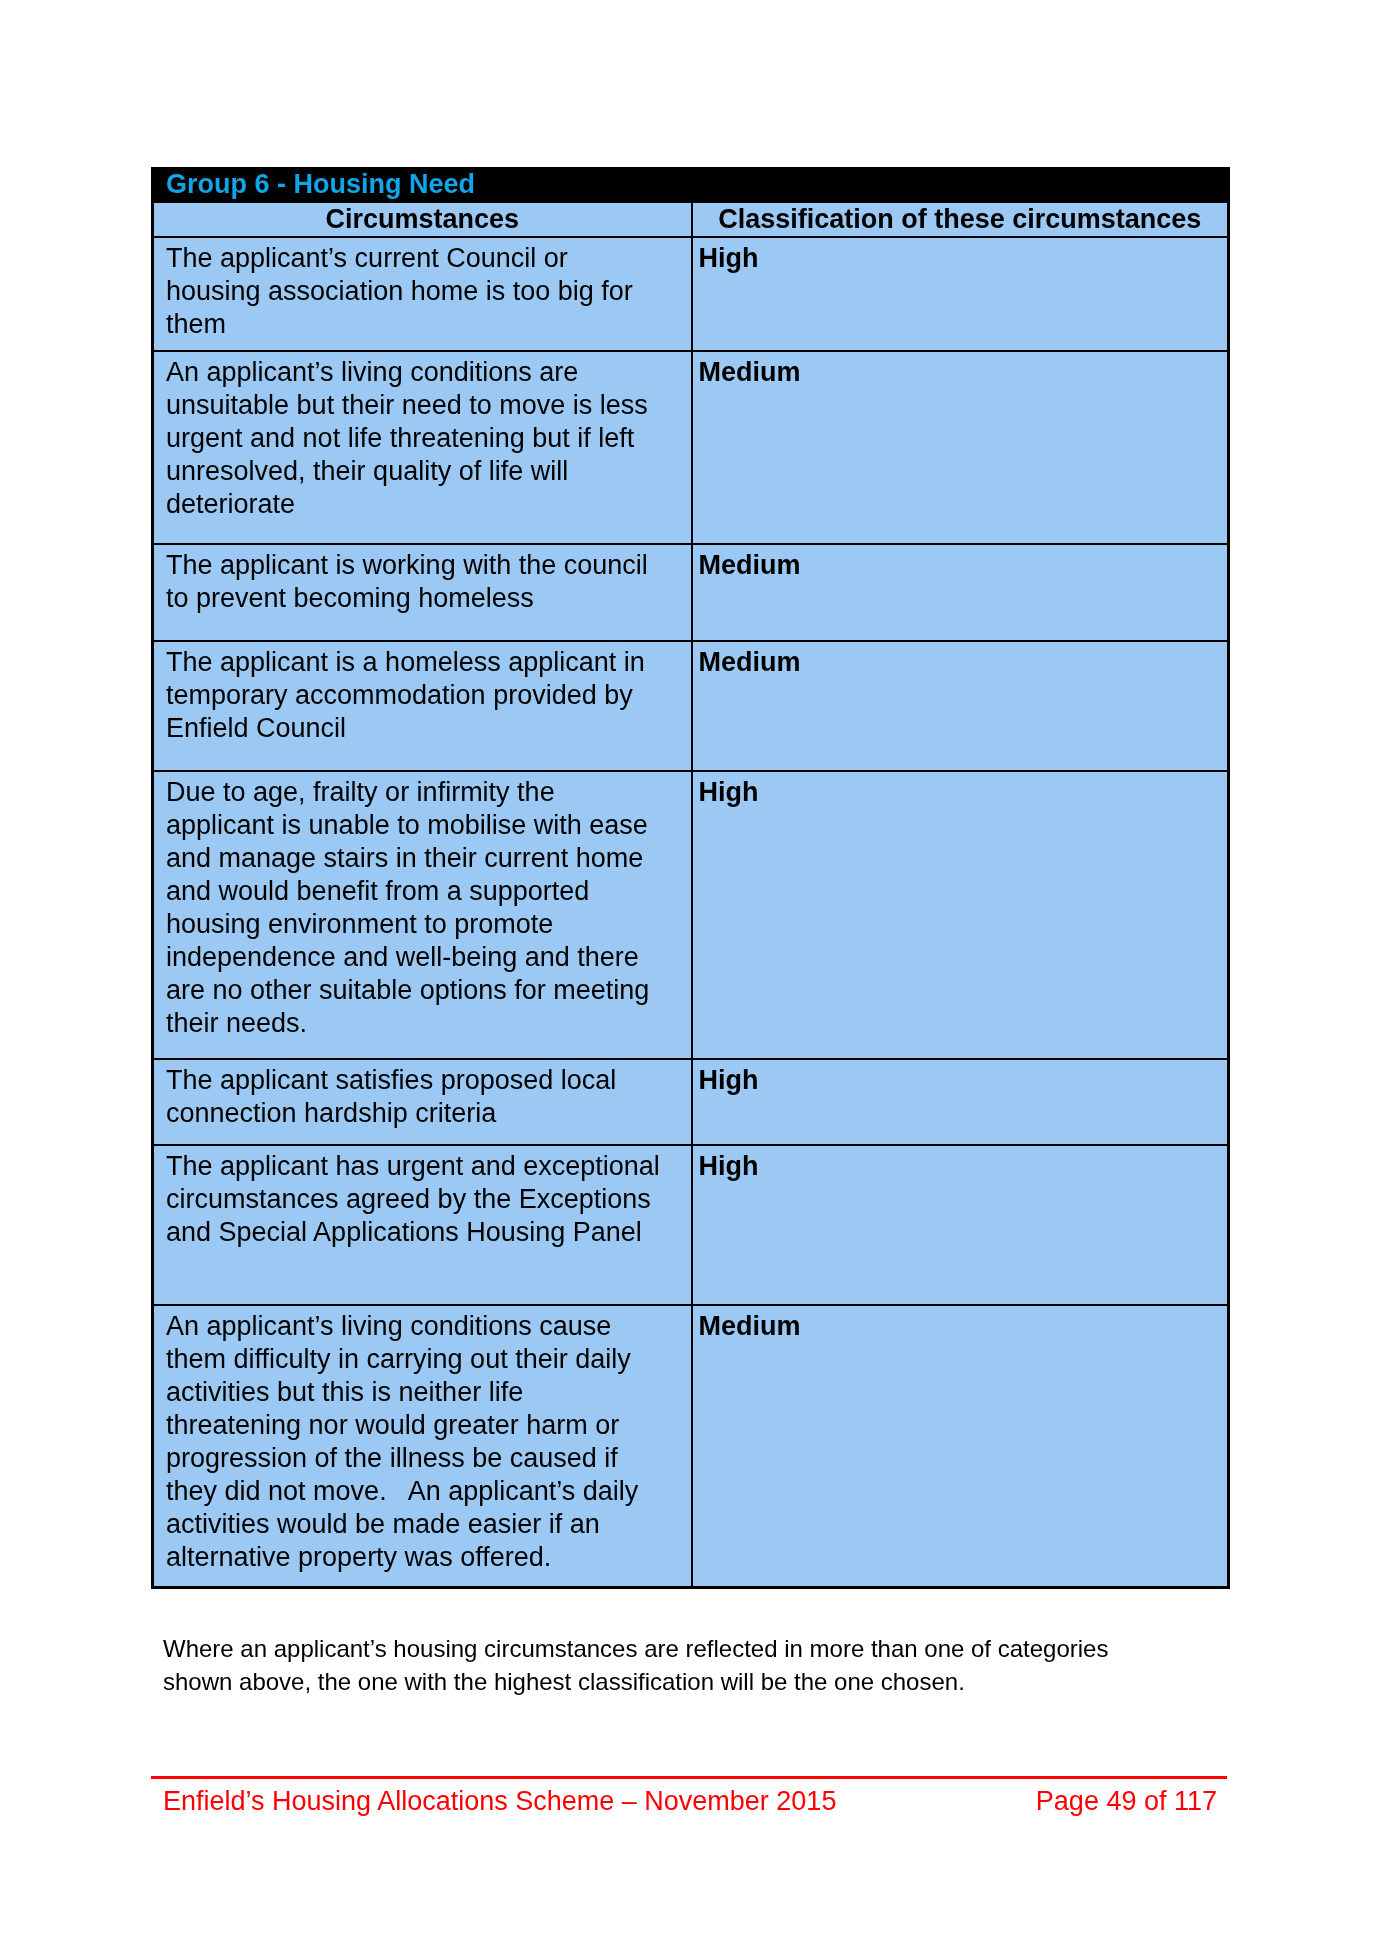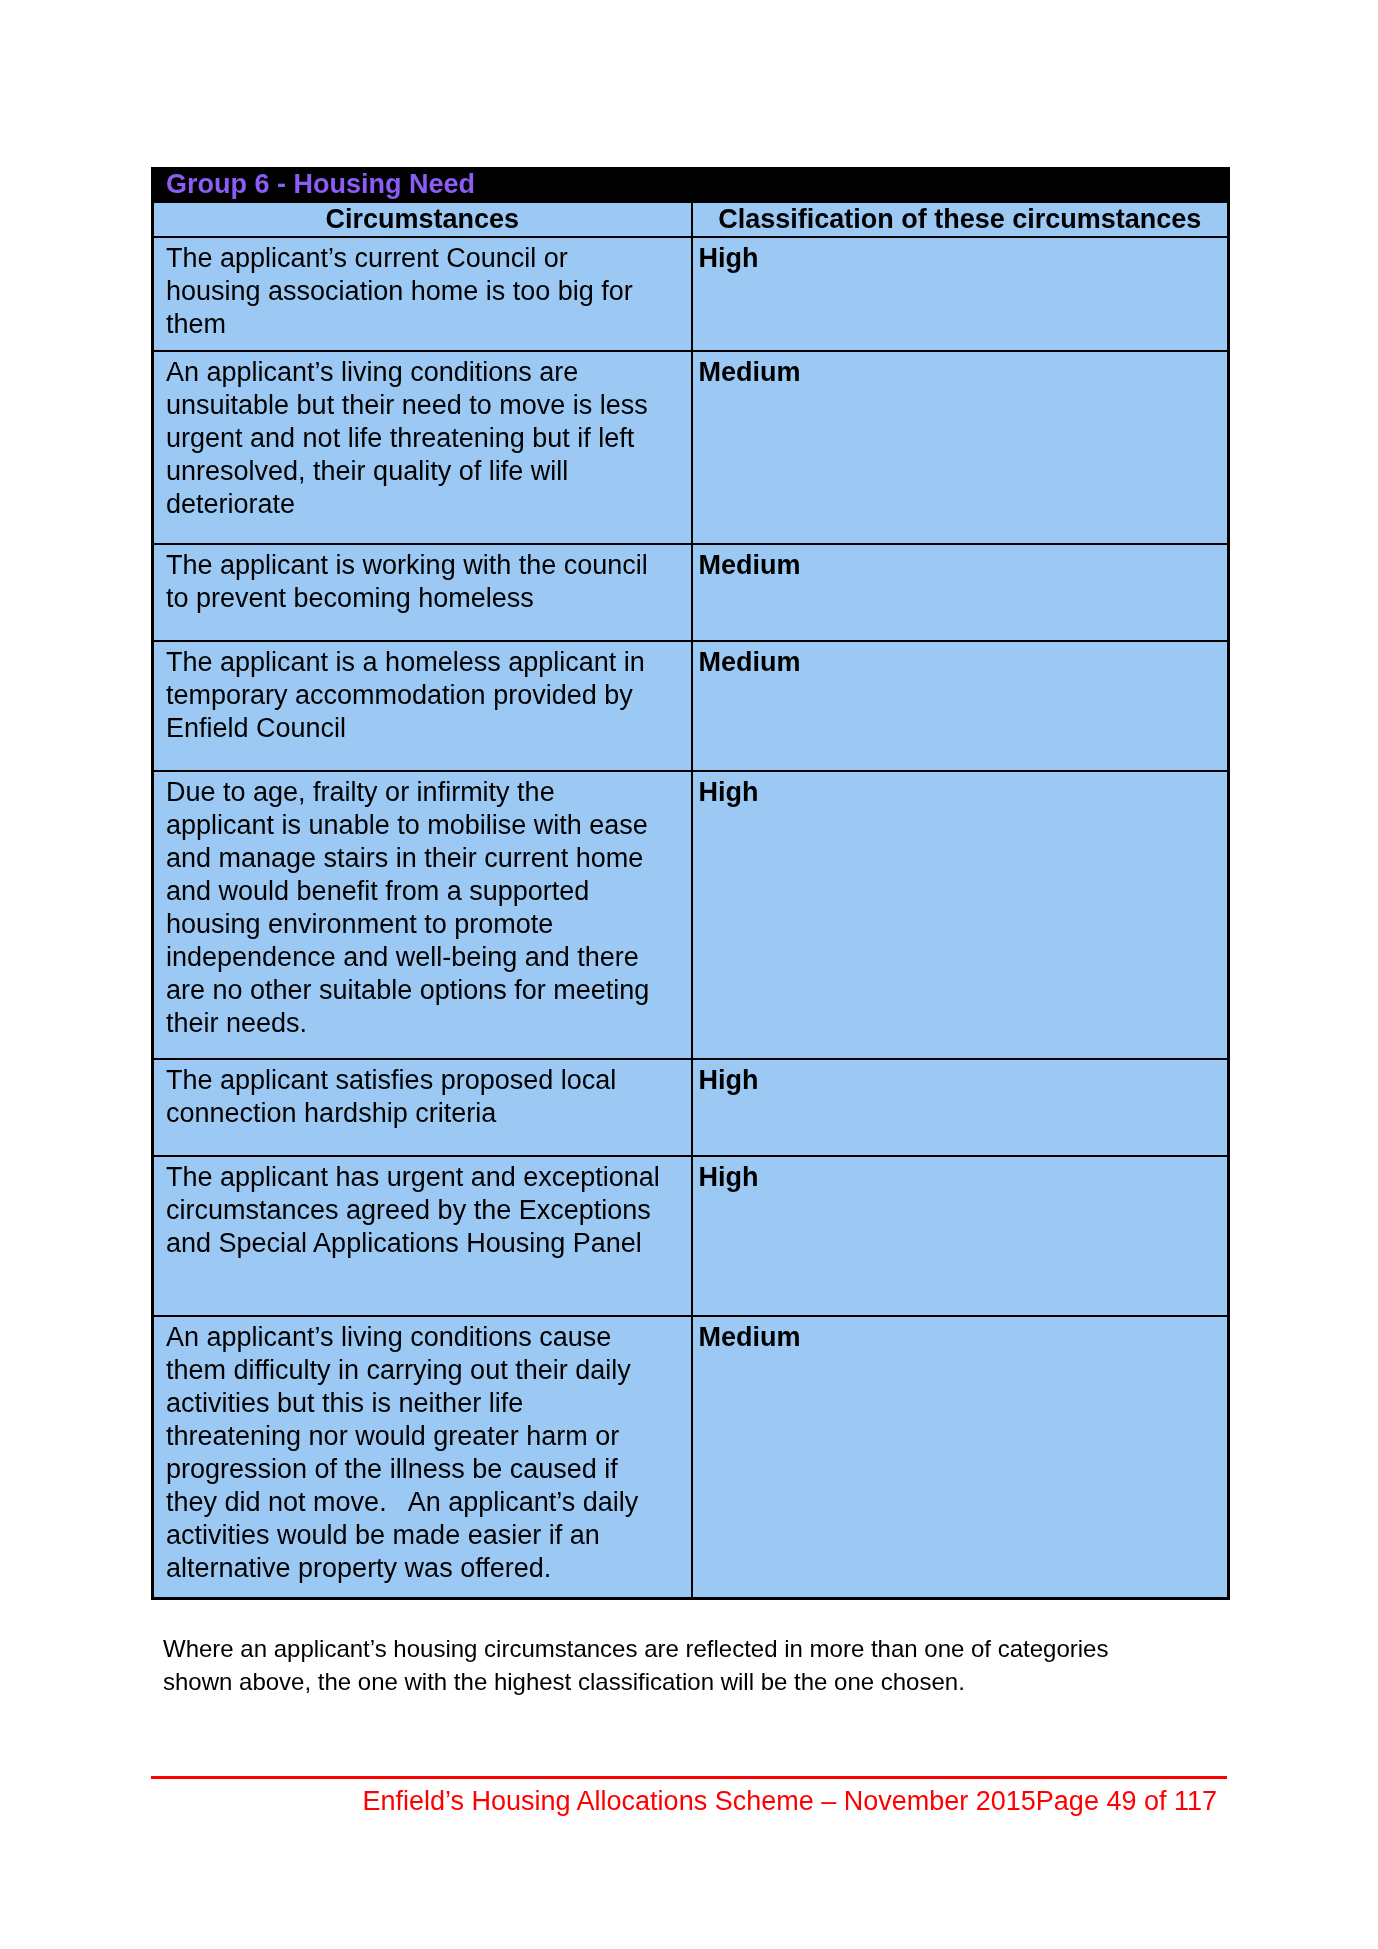--- a/index.html
+++ b/index.html
@@ -32,21 +32,21 @@
   col.c1 { width: 539px; }
   col.c2 { width: 537px; }
   th, td {
     border: 2px solid #000000;
     font-size: 27px;
     line-height: 33px;
     vertical-align: top;
   }
   tr.title-row th {
     background: #000000;
-    color: #8b5cf6;
+    color: #0ea5e9;
     font-weight: bold;
     text-align: left;
     height: 31px;
     line-height: 29px;
     padding: 0 12px 2px 12px;
   }
   tr.head-row th {
     background: #9CC9F3;
     font-weight: bold;
     text-align: center;
@@ -65,21 +65,21 @@
   td.clsf {
     padding: 4px 6px;
     text-align: left;
     font-weight: bold;
   }
   tr.r0 td { height: 114px; }
   tr.r1 td { height: 193px; }
   tr.r2 td { height: 97px; }
   tr.r3 td { height: 130px; }
   tr.r4 td { height: 288px; }
-  tr.r5 td { height: 97px; }
+  tr.r5 td { height: 86px; }
   tr.r6 td { height: 160px; }
   tr.r7 td { height: 282px; }
 
   
   .note {
     position: absolute;
     left: 163px;
     top: 1632px;
     width: 1000px;
     font-size: 24px;
@@ -89,21 +89,21 @@
 
   
   .footer {
     position: absolute;
     left: 151px;
     top: 1776px;
     width: 1076px;
     border-top: 3px solid #FF0000;
     padding-top: 6px;
     display: flex;
-    justify-content: flex-end;
+    justify-content: space-between;
     align-items: flex-start;
     color: #FF0000;
     font-size: 27px;
     line-height: 33px;
   }
   .footer .f-left  { margin-left: 12px; }
   .footer .f-right { margin-right: 10px; }
 </style>
 </head>
 <body>

